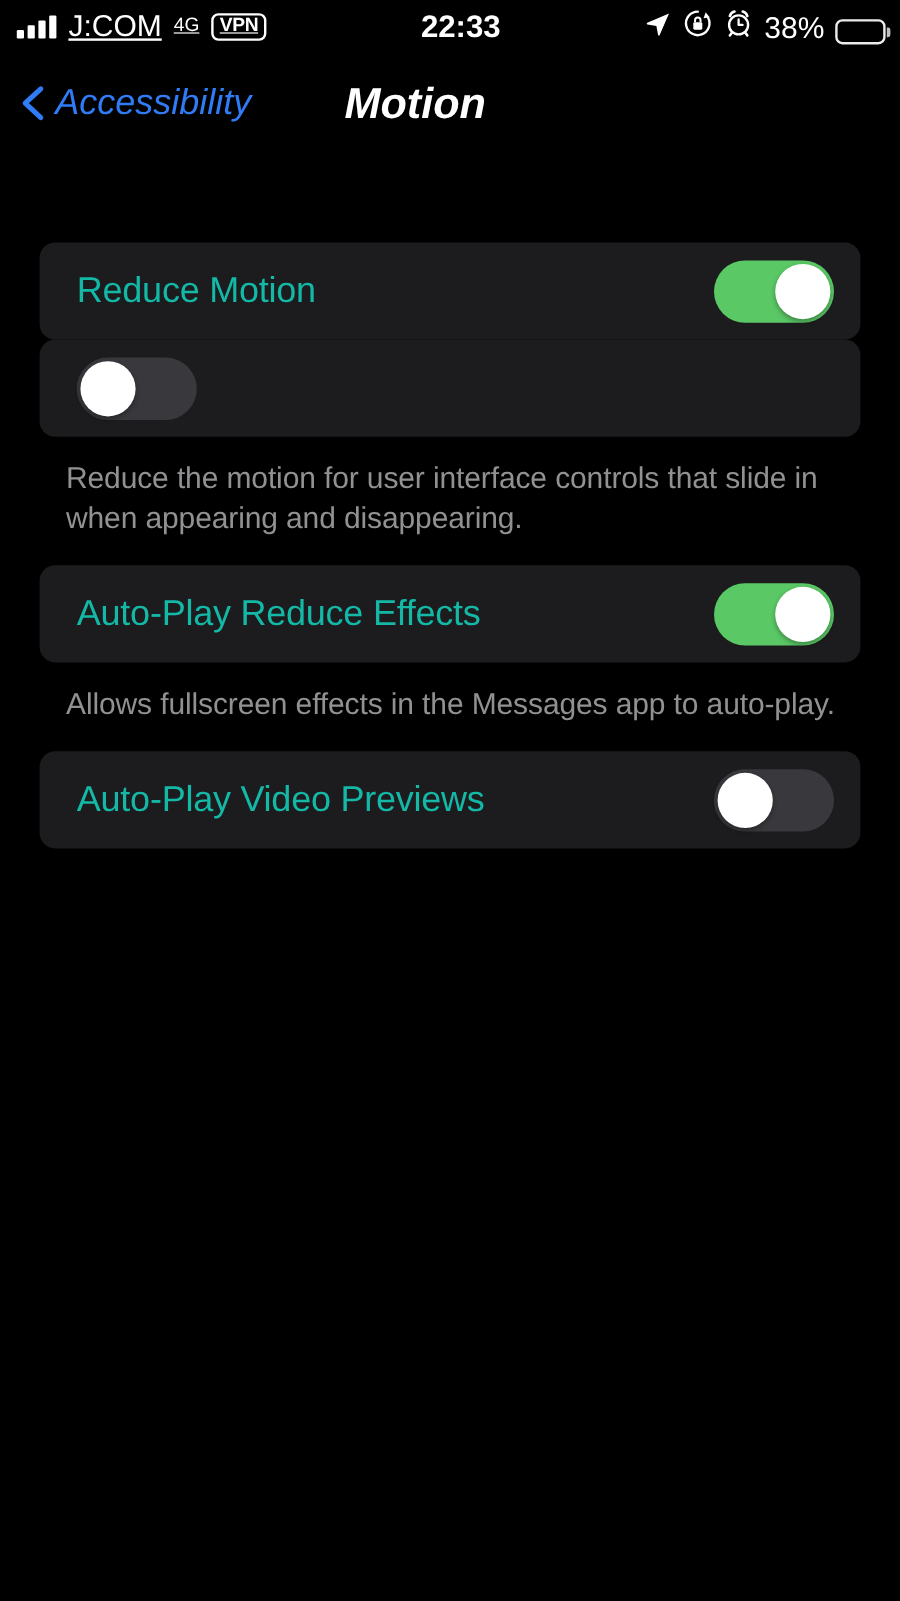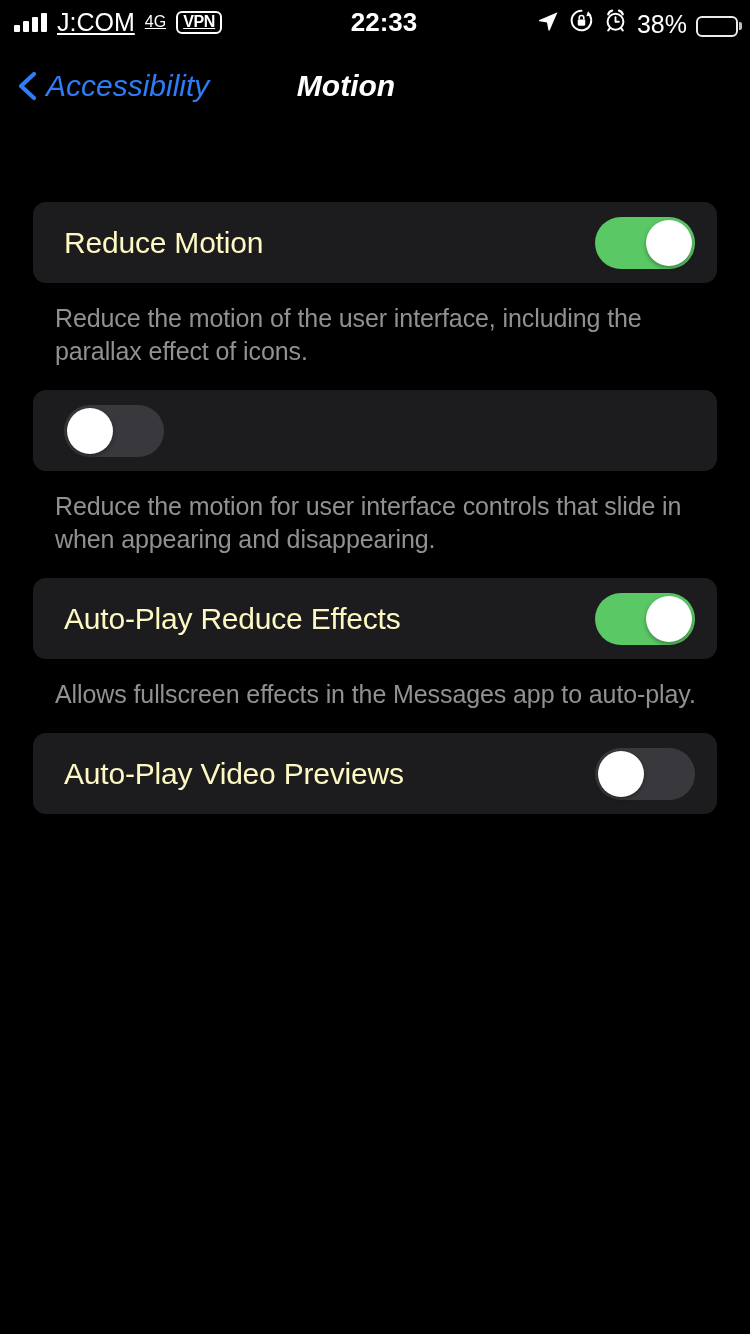--- a/index.html
+++ b/index.html
@@ -164,21 +164,21 @@
     color: #2f7cf6;
   }
 
   .nav-title {
     position: absolute;
     left: 0; right: 0; top: 0;
     height: 60px;
     display: flex;
     align-items: center;
     justify-content: center;
-    font-size: 30px;
+    font-size: 36px;
     font-weight: bold;
     color: #ffffff;
   }
 
   
   .content {
     position: absolute;
     top: 202px;
     left: 0;
     width: 750px;
@@ -193,21 +193,21 @@
     height: 81px;
     display: flex;
     align-items: center;
     justify-content: space-between;
     padding: 0 22px 0 31px;
     cursor: pointer;
   }
 
   .card-label {
     font-size: 30px;
-    color: #fef9c3;
+    color: #14b8a6;
     line-height: 1;
     letter-spacing: -0.2px;
   }
 
   
   .toggle {
     position: relative;
     width: 100px;
     height: 52px;
     border-radius: 26px;
@@ -306,21 +306,20 @@
 
   <div class="content">
 
     <div class="group">
       <div class="card">
         <span class="card-label">Reduce Motion</span>
         <span class="toggle on">
           <span class="knob"></span>
         </span>
       </div>
-      <div class="footer-text">Reduce the motion of the user interface, including the parallax effect of icons.</div>
     </div>
 
     <div class="group">
       <div class="card">
         <span class="toggle off">
           <span class="knob"></span>
         </span>
       </div>
       <div class="footer-text">Reduce the motion for user interface controls that slide in when appearing and disappearing.</div>
     </div>

